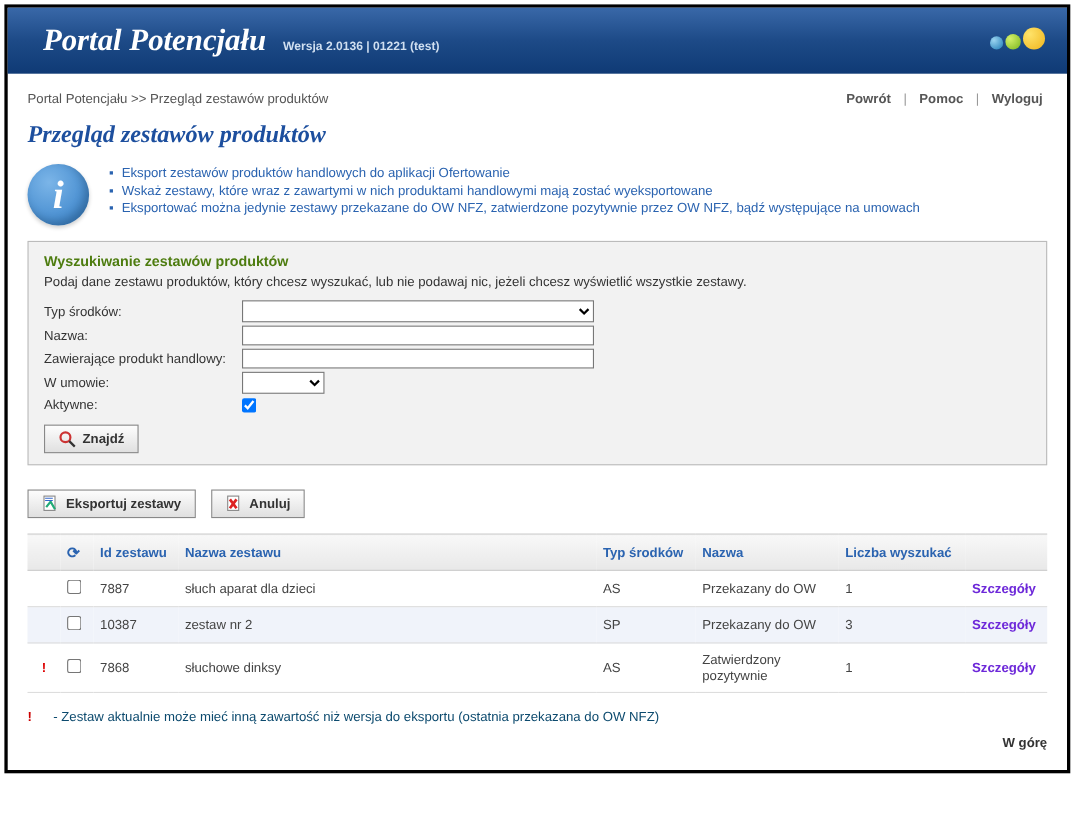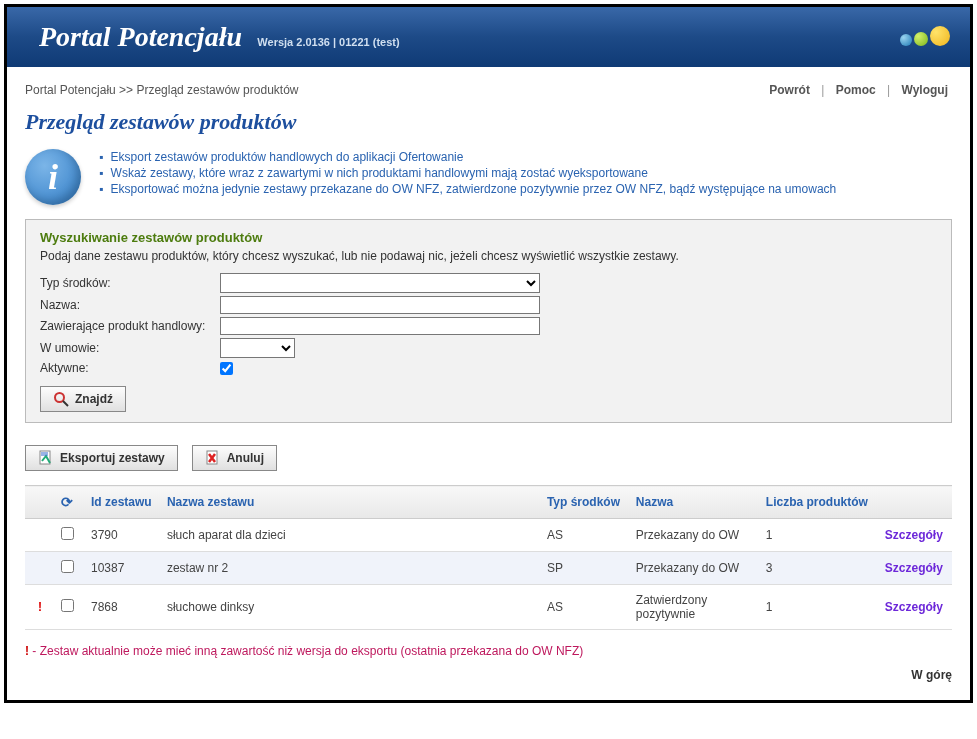--- a/index.html
+++ b/index.html
@@ -40,21 +40,21 @@
 .actions-row { display: flex; gap: 14px; margin: 14px 0; }
 .table { width: 100%; border-collapse: collapse; font-size: 12px; }
 .table thead th { background: linear-gradient(#f8f8f8, #e8e8e8); border-top: 1px solid #ccc; border-bottom: 1px solid #ccc; padding: 8px 6px; text-align: left; color: #2a63b0; font-weight: bold; }
 .table tbody td { padding: 8px 6px; border-bottom: 1px solid #ddd; color: #444; }
 .table tbody tr:nth-child(even) { background: #f0f3fa; }
 .table .details { font-weight: bold; color: #6d28d9; cursor: pointer; }
 .table .excl { color: #d00; font-weight: bold; text-align: center; }
 .refresh-icon { color: #2a63b0; font-size: 14px; }
 .footnote { color: #c00; font-size: 12px; margin-top: 14px; }
 .footnote .mark { font-weight: bold; }
-.footnote-text { color: #be185d; }
+.footnote-text { color: #0c4a6e; margin-left: 16px; }
 .gotop { text-align: right; font-weight: bold; font-size: 12px; margin-top: 10px; cursor: pointer; }
 svg { display: block; }
 </style>
 </head>
 <body>
 
 <div class="frame">
   <div class="header">
     <div>
       <span class="header-title">Portal Potencjału</span>
@@ -152,29 +152,29 @@
 
     <table class="table">
       <thead>
         <tr>
           <th style="width:30px"></th>
           <th style="width:30px"><span class="refresh-icon">⟳</span></th>
           <th>Id zestawu</th>
           <th style="width:380px">Nazwa zestawu</th>
           <th>Typ środków</th>
           <th style="width:130px">Nazwa</th>
-          <th>Liczba produktów</th>
+          <th>Liczba wyszukać</th>
           <th></th>
         </tr>
       </thead>
       <tbody id="table-body">
           <tr>
             <td class="excl"></td>
             <td><input type="checkbox" style=""></td>
-            <td>3790</td>
+            <td>7887</td>
             <td>słuch aparat dla dzieci</td>
             <td>AS</td>
             <td>Przekazany do OW</td>
             <td>1</td>
             <td class="details">Szczegóły</td>
           </tr>
           <tr>
             <td class="excl"></td>
             <td><input type="checkbox" style=""></td>
             <td>10387</td>

